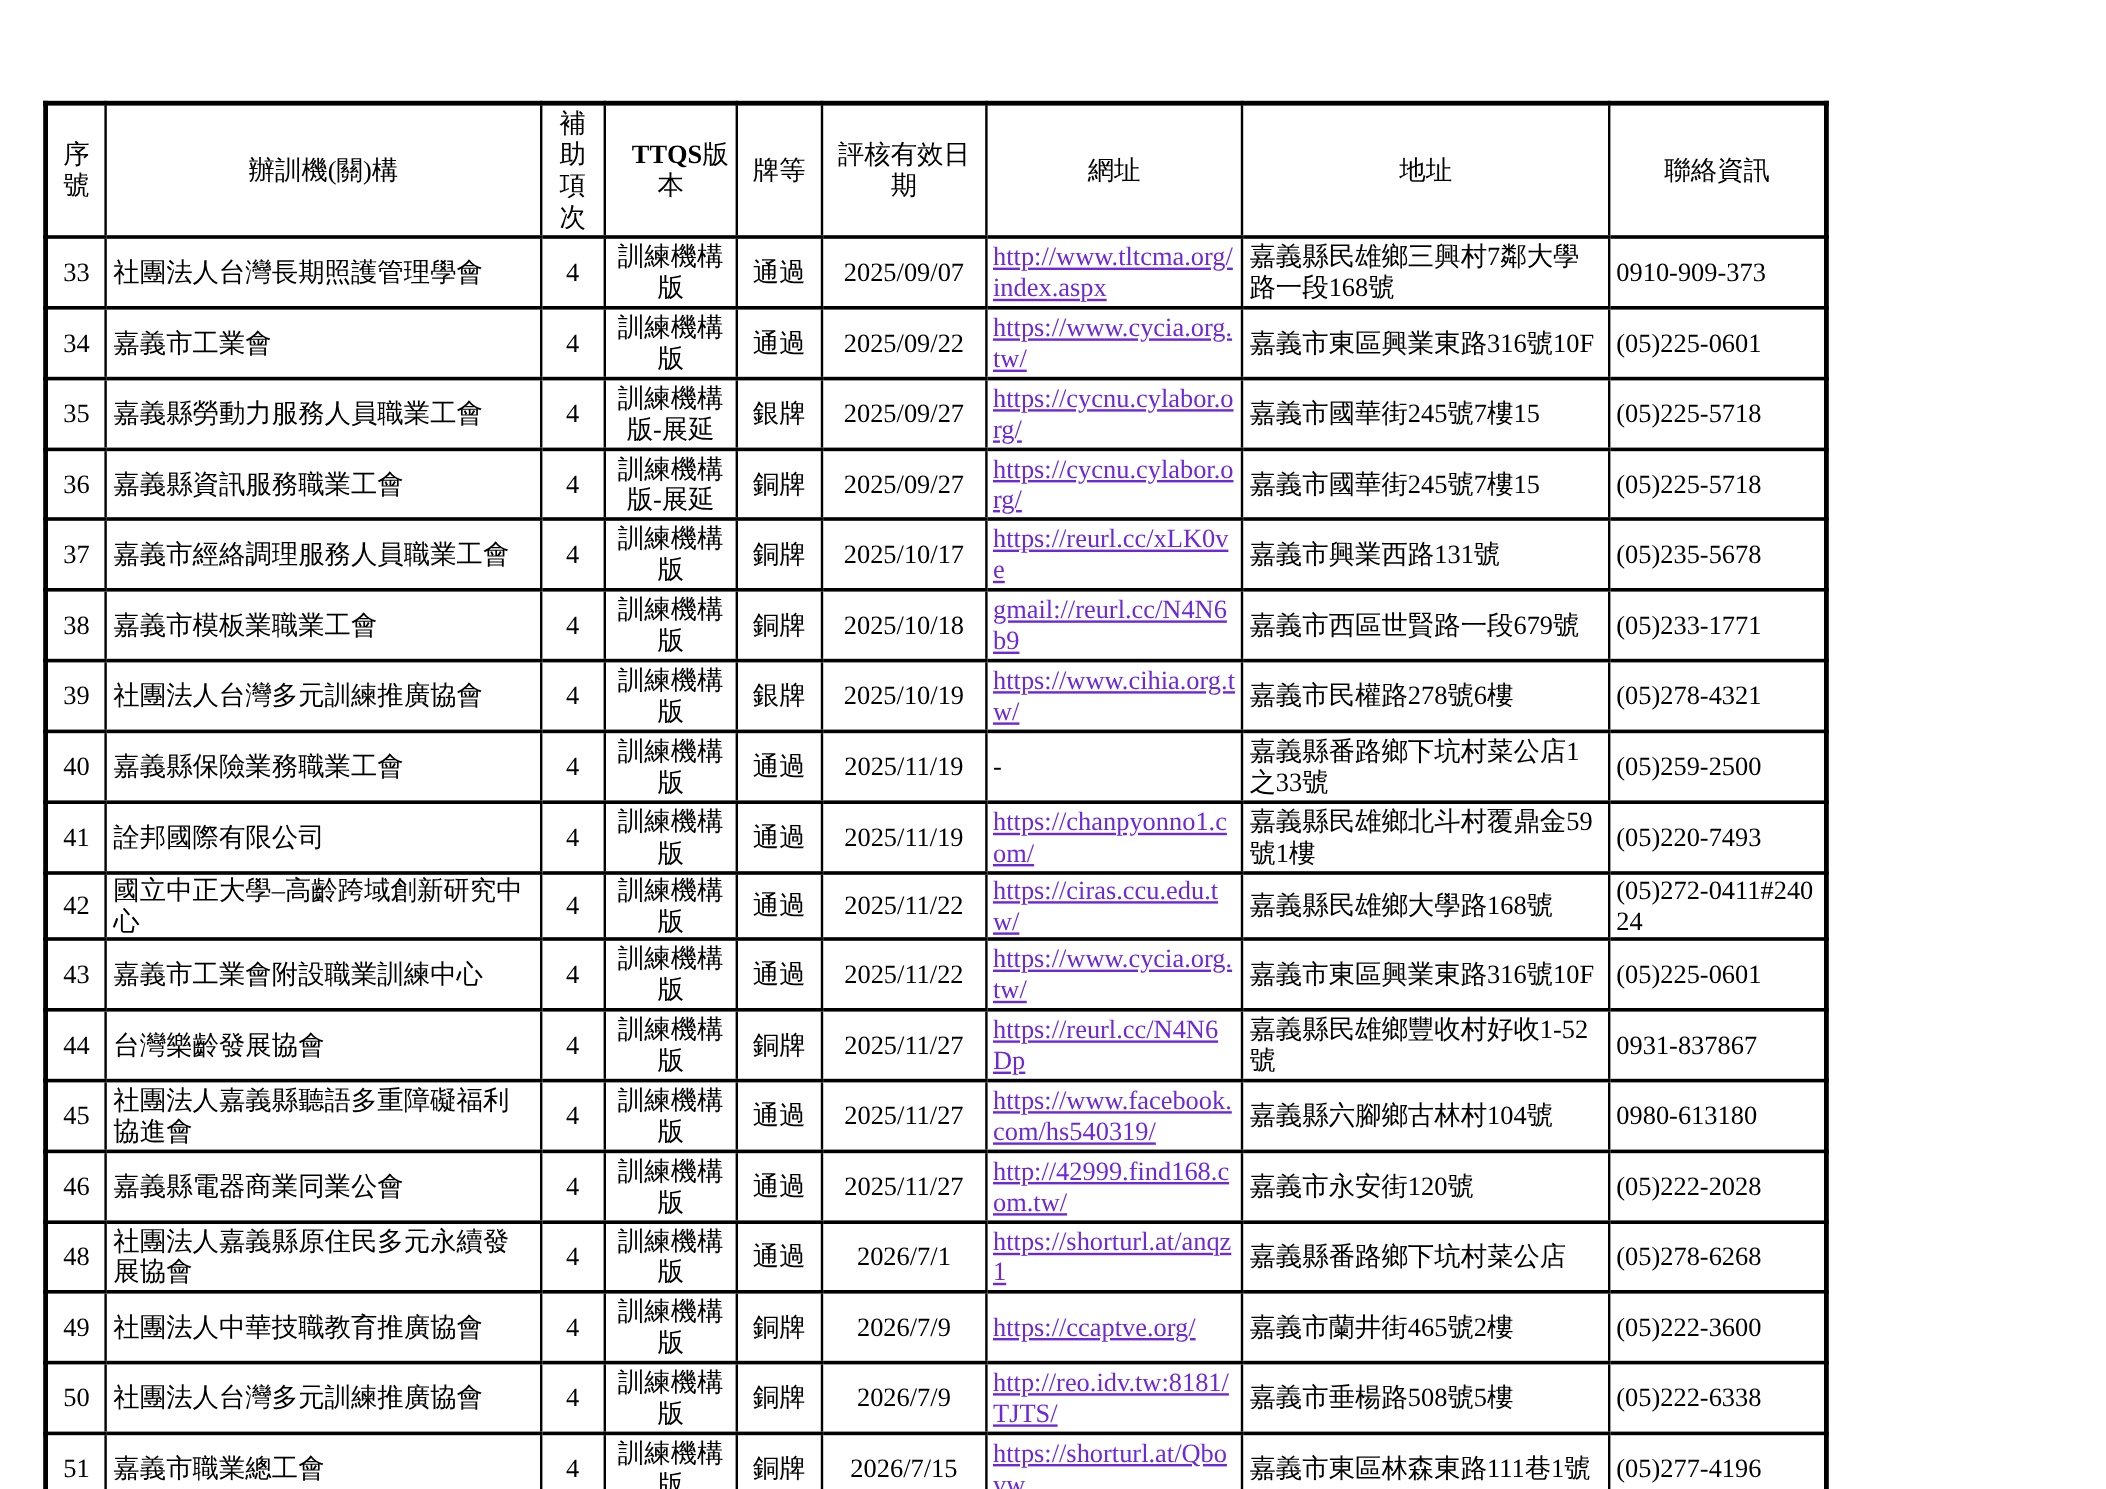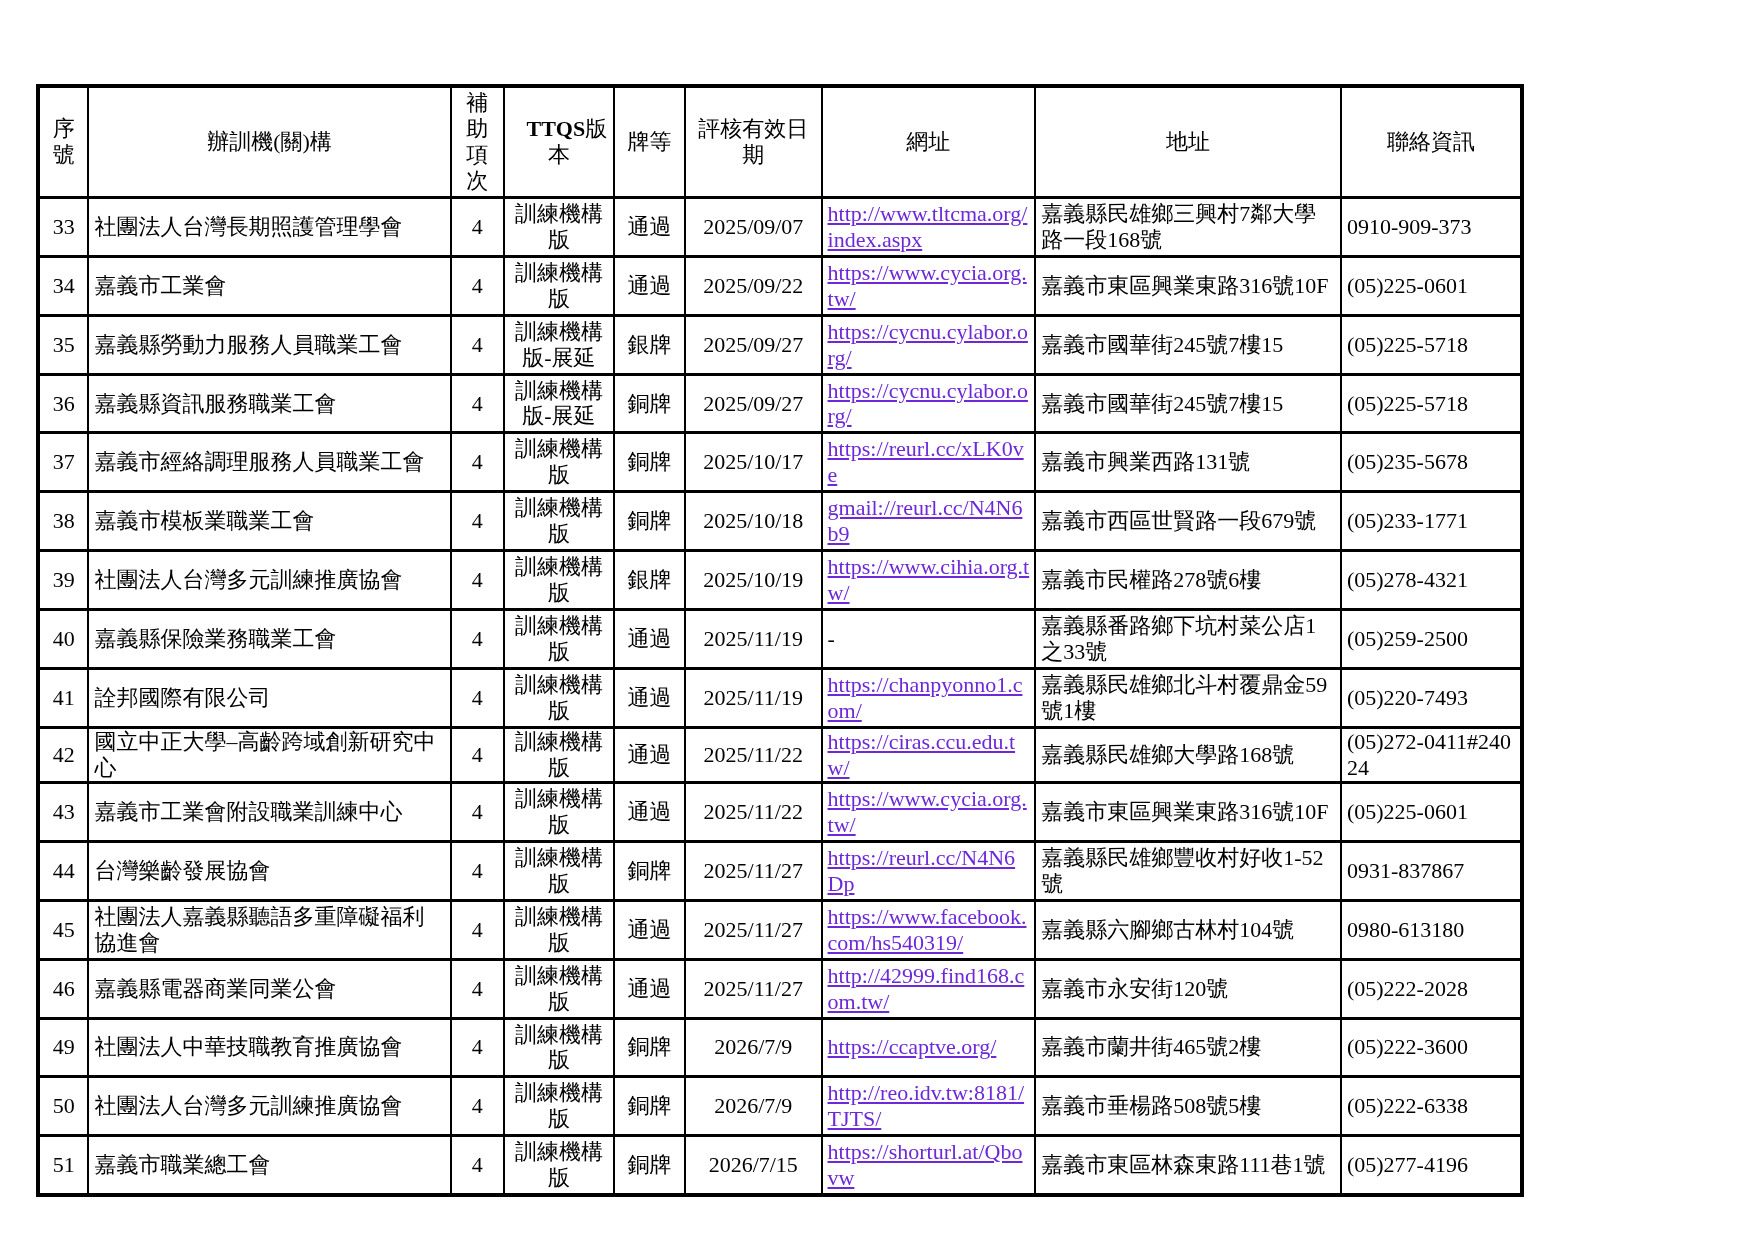--- a/index.html
+++ b/index.html
@@ -236,20 +236,31 @@
     <td class="c-org">嘉義縣電器商業同業公會</td>
     <td class="c-sub">4</td>
     <td class="c-ver">訓練機構版</td>
     <td class="c-medal">通過</td>
     <td class="c-date">2025/11/27</td>
     <td class="c-url"><a class="link">http://42999.find168.com.tw/</a></td>
     <td class="c-addr">嘉義市永安街120號</td>
     <td class="c-contact"><span>(05)222-2028</span></td>
   </tr>
         <tr>
+    <td class="c-no">48</td>
+    <td class="c-org">社團法人嘉義縣原住民多元永續發展協會</td>
+    <td class="c-sub">4</td>
+    <td class="c-ver">訓練機構版</td>
+    <td class="c-medal">通過</td>
+    <td class="c-date">2026/7/1</td>
+    <td class="c-url"><a class="link">https://shorturl.at/anqz1</a></td>
+    <td class="c-addr">嘉義縣番路鄉下坑村菜公店</td>
+    <td class="c-contact"><span>(05)278-6268</span></td>
+  </tr>
+        <tr>
     <td class="c-no">49</td>
     <td class="c-org">社團法人中華技職教育推廣協會</td>
     <td class="c-sub">4</td>
     <td class="c-ver">訓練機構版</td>
     <td class="c-medal">銅牌</td>
     <td class="c-date">2026/7/9</td>
     <td class="c-url"><a class="link">https://ccaptve.org/</a></td>
     <td class="c-addr">嘉義市蘭井街465號2樓</td>
     <td class="c-contact"><span>(05)222-3600</span></td>
   </tr>

